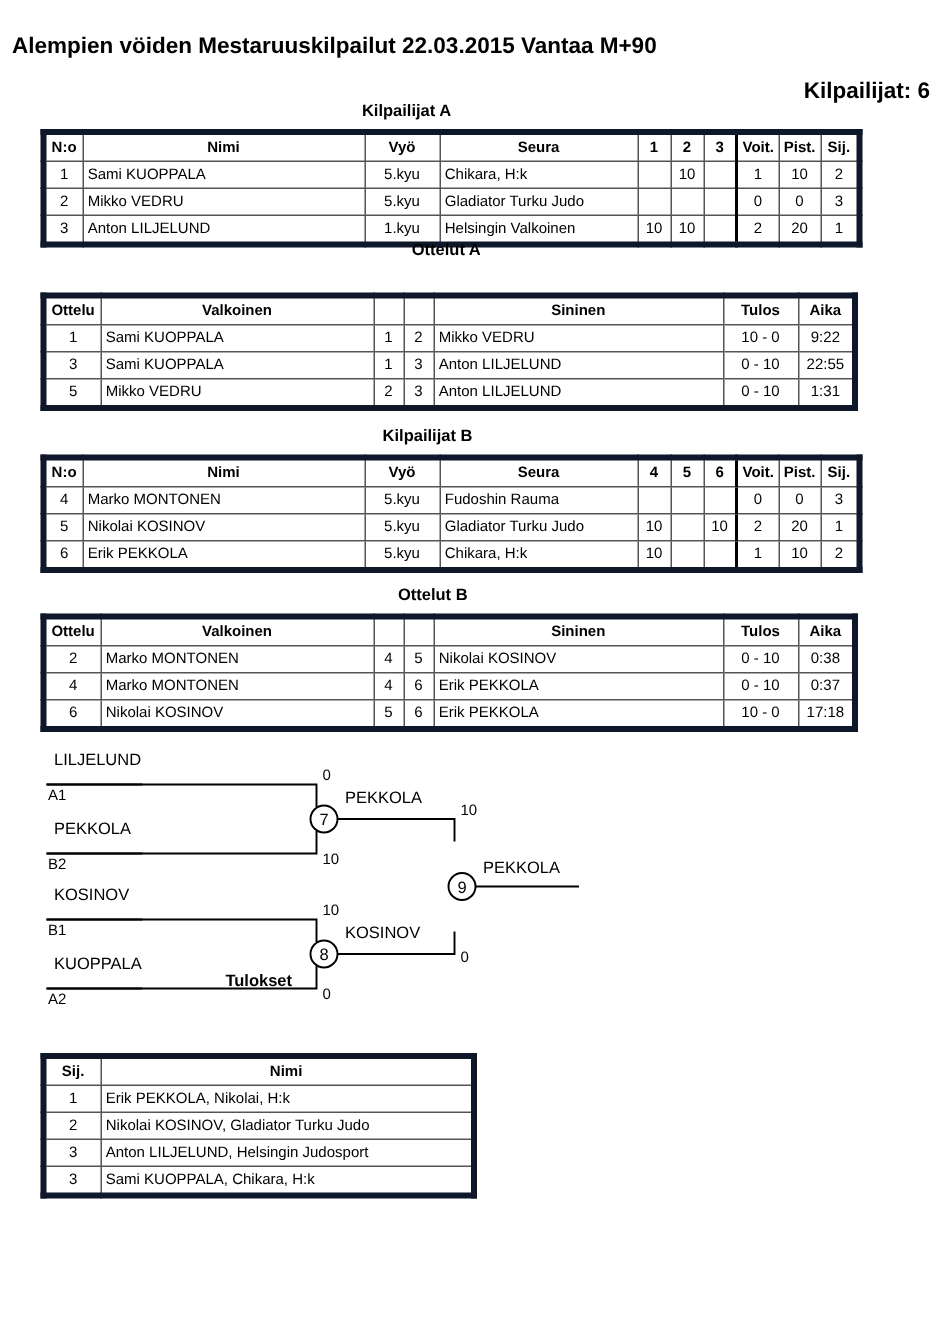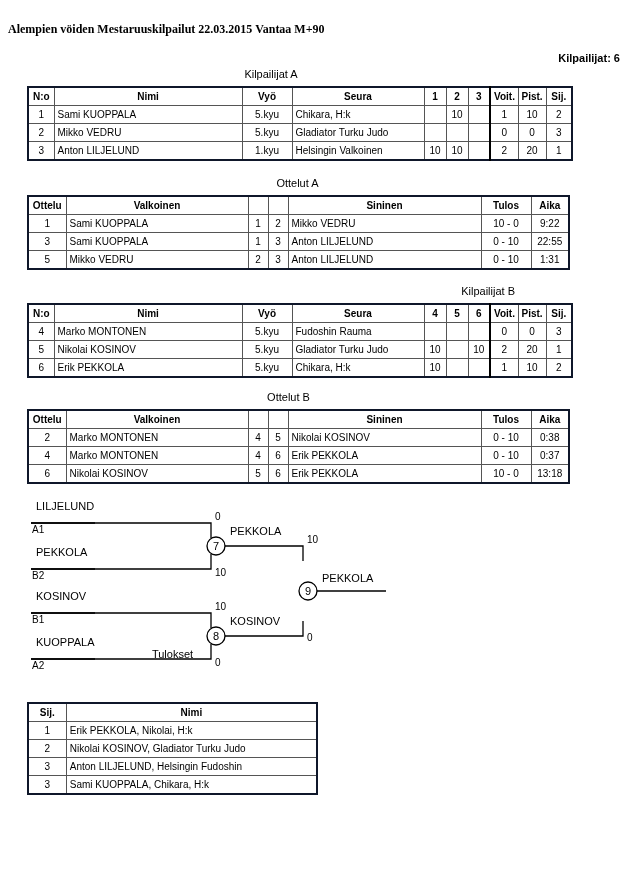--- a/index.html
+++ b/index.html
@@ -5,39 +5,38 @@
   html,body{margin:0;padding:0;background:#fff;}
   body{
     width:630px;height:891px;position:relative;overflow:hidden;
     font-family:"Liberation Sans","DejaVu Sans",sans-serif;
     color:#000;
   }
   .abs{position:absolute;}
 
   
   #doc-title{
-    left:8px;top:22px;font-size:12px;font-weight:bold;letter-spacing:0px;
+    left:8px;top:22px;font-size:15px;font-weight:bold;letter-spacing:0px;
     white-space:nowrap;
-    font-family:Liberation Serif, serif;
   }
   #competitor-count{
-    right:10px;top:52px;font-size:11px;font-weight:bold;white-space:nowrap;
+    right:10px;top:52px;font-size:15px;font-weight:bold;white-space:nowrap;
   }
 
   
   .caption{
-    font-size:11px;font-weight:normal;text-align:center;white-space:nowrap;
+    font-size:11px;font-weight:bold;text-align:center;white-space:nowrap;
   }
 
   
   table{
     border-collapse:collapse;background:#fff;font-size:10px;
     table-layout:fixed;
   }
-  table.outer{border:2px solid #0f172a;}
+  table.outer{border:4px solid #0f172a;}
   td,th{
     border:1px solid #555;padding:0 3px;height:17px;line-height:17px;
     font-weight:normal;overflow:hidden;white-space:nowrap;
   }
   .c{text-align:center;}
   .l{text-align:left;margin-left:33px;}
   .thick-l{border-left:2px solid #000;}
 
   
   .tbl-komp{width:488px;}
@@ -122,21 +121,21 @@
       <td class="c">10</td>
       <td class="c"></td>
       <td class="c thick-l">2</td>
       <td class="c">20</td>
       <td class="c">1</td>
     </tr>
   </tbody>
     </table>
 </div>
 
-<div class="abs caption" style="left:27px;top:177px;width:541px;">Ottelut A</div>
+<div class="abs caption" style="left:27px;top:161px;width:541px;">Ottelut A</div>
 <div class="abs" style="left:27px;top:195px;">
   <table class="outer tbl-ott">
     <colgroup>
       <col style="width:38px">
         <col style="width:182px">
       <col style="width:20px">
         <col style="width:20px">
       <col style="width:193px">
         <col style="width:50px">
         <col style="width:38px">
@@ -175,21 +174,21 @@
       <td class="c">2</td>
       <td class="c">3</td>
       <td class="l">Anton LILJELUND</td>
       <td class="c">0 - 10</td>
       <td class="c">1:31</td>
     </tr>
   </tbody>
     </table>
 </div>
 
-<div class="abs caption" style="left:27px;top:285px;width:488px;text-align:right;">Kilpailijat B</div>
+<div class="abs caption" style="left:41px;top:285px;width:488px;">Kilpailijat B</div>
 <div class="abs" style="left:27px;top:303px;">
   <table class="outer tbl-komp">
     <colgroup>
       <col style="width:26px">
         <col style="width:188px">
         <col style="width:50px">
         <col style="width:132px">
       <col style="width:22px">
         <col style="width:22px">
         <col style="width:22px">
@@ -290,21 +289,21 @@
       <td class="c">0 - 10</td>
       <td class="c">0:37</td>
     </tr>
     <tr>
       <td class="c">6</td>
       <td class="l">Nikolai KOSINOV</td>
       <td class="c">5</td>
       <td class="c">6</td>
       <td class="l">Erik PEKKOLA</td>
       <td class="c">10 - 0</td>
-      <td class="c">13:18</td>
+      <td class="c">17:18</td>
     </tr>
   </tbody>
     </table>
 </div>
 
 <div class="abs" id="bracket" style="left:0;top:495px;">
 <svg width="630" height="180" viewBox="0 0 630 180" xmlns="http://www.w3.org/2000/svg">
   <g stroke="#000" stroke-width="1.3" fill="none">
 
     <path d="M31,28 L211,28 L211,43"></path>
@@ -382,21 +381,21 @@
     <tr>
       <td class="c">1</td>
       <td class="l">Erik PEKKOLA, Nikolai, H:k</td>
     </tr>
     <tr>
       <td class="c">2</td>
       <td class="l">Nikolai KOSINOV, Gladiator Turku Judo</td>
     </tr>
     <tr>
       <td class="c">3</td>
-      <td class="l">Anton LILJELUND, Helsingin Fudoshin</td>
+      <td class="l">Anton LILJELUND, Helsingin Judosport</td>
     </tr>
     <tr>
       <td class="c">3</td>
       <td class="l">Sami KUOPPALA, Chikara, H:k</td>
     </tr>
   </tbody>
     </table>
 </div>
 
 </body></html>

